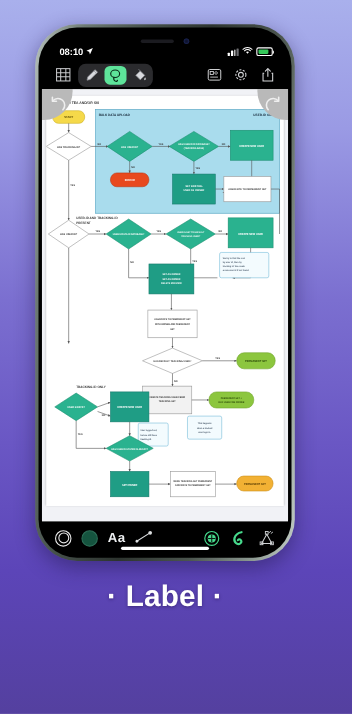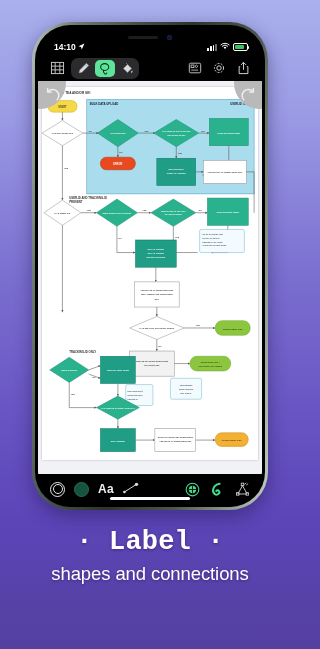--- a/index.html
+++ b/index.html
@@ -101,39 +101,39 @@
   
   .home-ind{
     position:absolute;bottom:4px;left:50%;transform:translateX(-50%);
     width:80px;height:3.4px;border-radius:2px;background:#fff;z-index:11;
   }
   
   .caption{
     position:absolute;left:0;right:0;top:528px;text-align:center;color:#fff;
     text-shadow:0 1px 3px rgba(25,12,60,.45);
   }
-  .cap-title{font-size:27px;font-weight:bold;letter-spacing:.2px;line-height:1.05;font-family:Liberation Mono, monospace;}
+  .cap-title{font-size:27px;font-weight:bold;letter-spacing:.2px;line-height:1.05;}
   .cap-sub{font-size:18.5px;margin-top:7px;letter-spacing:-.1px;}
   .cap-note{font-size:13.5px;margin-top:6px;letter-spacing:-.1px;}
 </style>
 </head>
 <body>
 
 <div class="phone">
  <div class="phone-inner">
   <div class="screen">
 
     <div class="notch">
       <span class="speaker"></span>
       <span class="cam"></span>
     </div>
 
     <div class="status">
       <div class="st-left">
-        <span>14:10</span>
+        <span>08:10</span>
         <span class="loc-arrow">
           <svg width="7" height="7" viewBox="0 0 10 10">
                 <path d="M9.2 .8 L.8 4.6 L4.3 5.7 L5.4 9.2 Z" fill="#fff"></path>
               </svg>
         </span>
       </div>
       <div class="st-right">
         <span class="sig">
               <i></i>
               <i></i>
@@ -434,14 +434,13 @@
       </div>
     </div>
 
     <div class="home-ind"></div>
   </div>
  </div>
 </div>
 
 <div class="caption">
   <div class="cap-title">· Label ·</div>
-  <div class="cap-sub">shapes and connections</div>
 </div>
 
 </body></html>

